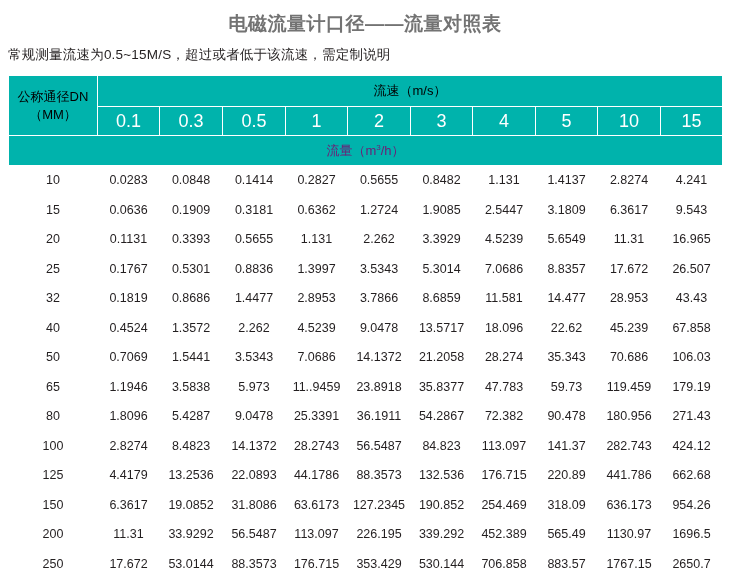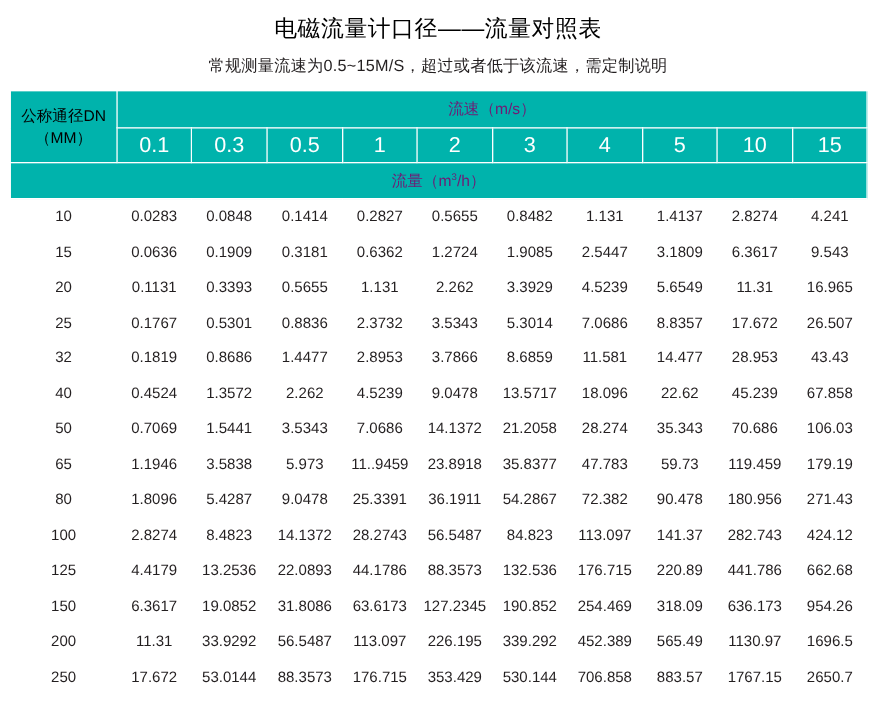--- a/index.html
+++ b/index.html
@@ -15,27 +15,27 @@
     overflow: hidden;
   }
   .page {
     width: 730px;
     box-sizing: border-box;
     padding: 0 8px;
   }
   .title {
     text-align: center;
     font-size: 19px;
-    font-weight: normal;
-    color: #000000;
+    font-weight: bold;
+    color: #737373;
     padding-top: 11px;
     letter-spacing: 0.5px;
   }
   .subtitle {
-    text-align: center;
+    text-align: left;
     font-size: 13.5px;
     color: #231f20;
     padding-top: 9px;
     padding-bottom: 11px;
     letter-spacing: 0.2px;
   }
   table.grid {
     border-collapse: collapse;
     width: 714px;
     margin: 0 auto;
@@ -49,21 +49,21 @@
   }
   .hdr-dn {
     background: #00b3ac;
     color: #000000;
     font-size: 13px;
     line-height: 1.35;
     padding: 4px 2px;
   }
   .hdr-speed-title {
     background: #00b3ac;
-    color: #701a75;
+    color: #000000;
     font-size: 13px;
     height: 28px;
   }
   .hdr-speed-val {
     background: #00b3ac;
     color: #ffffff;
     font-size: 18px;
     height: 26px;
   }
   .hdr-flow {
@@ -172,21 +172,21 @@
         <td>4.5239</td>
         <td>5.6549</td>
         <td>11.31</td>
         <td>16.965</td>
       </tr>
       <tr class="body-row">
         <td class="first">25</td>
         <td>0.1767</td>
         <td>0.5301</td>
         <td>0.8836</td>
-        <td>2.3732</td>
+        <td>1.3997</td>
         <td>3.5343</td>
         <td>5.3014</td>
         <td>7.0686</td>
         <td>8.8357</td>
         <td>17.672</td>
         <td>26.507</td>
       </tr>
       <tr class="body-row">
         <td class="first">32</td>
         <td>0.1819</td>

